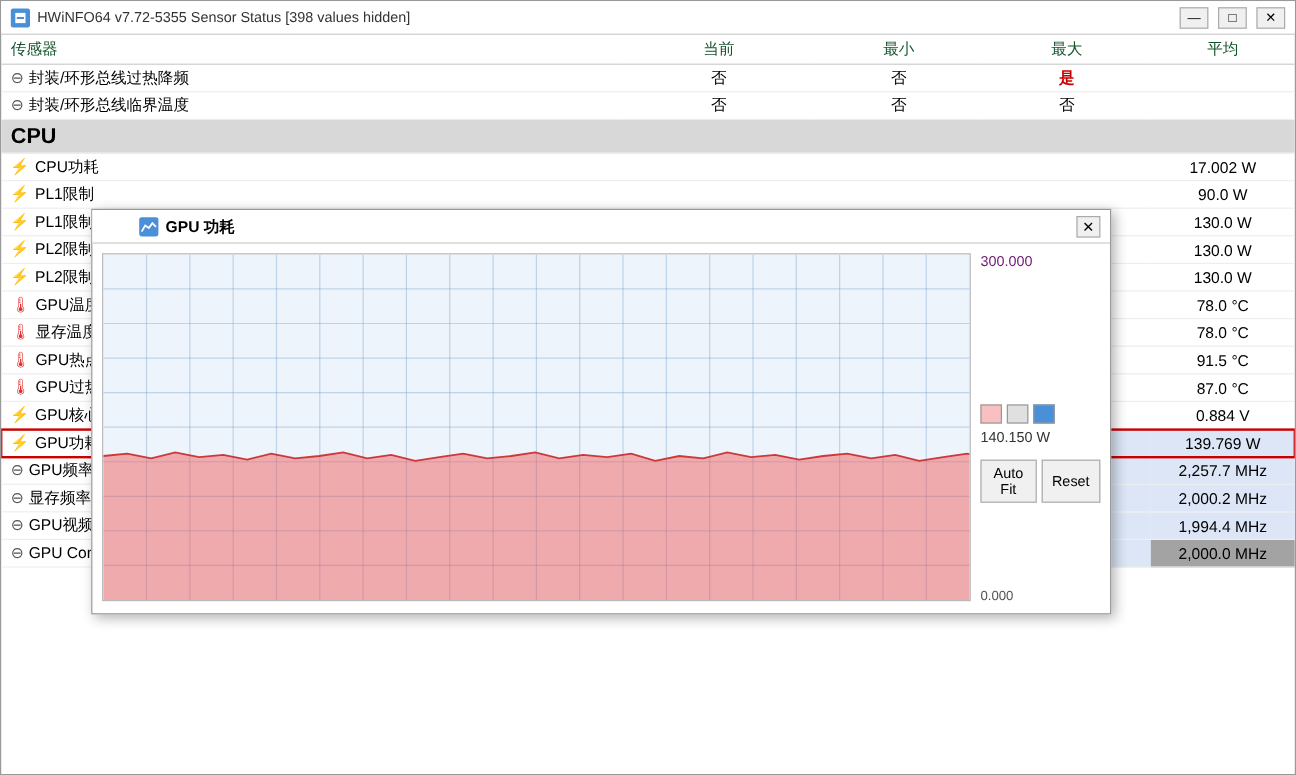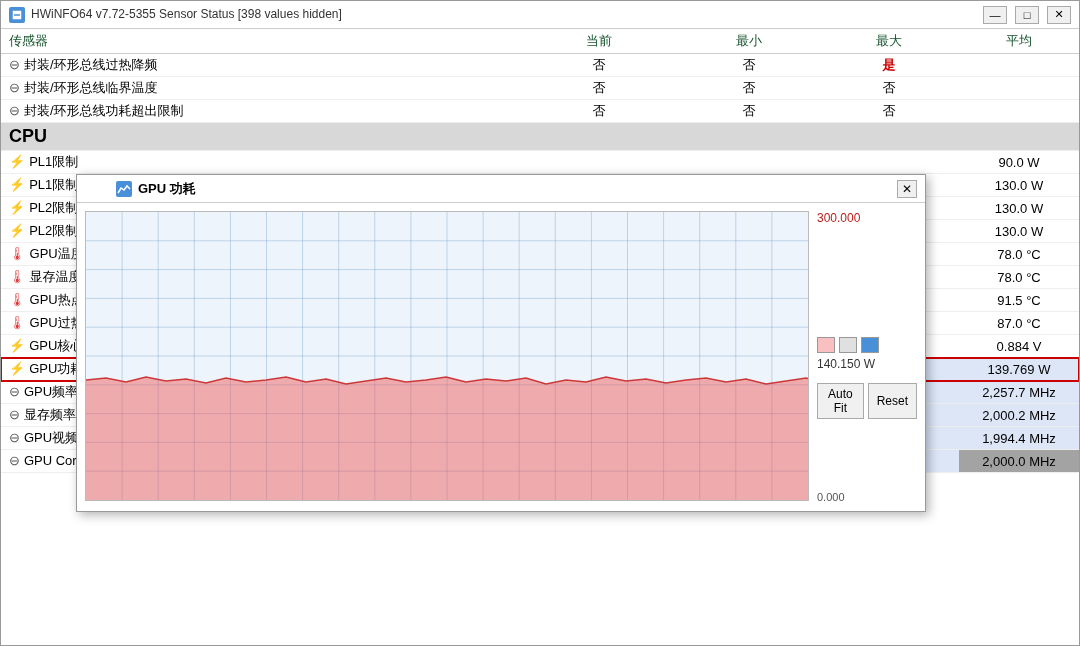--- a/index.html
+++ b/index.html
@@ -178,21 +178,21 @@
       width: 100px;
       display: flex;
       flex-direction: column;
       align-items: flex-start;
       gap: 4px;
       font-size: 12px;
     }
 
     .ctrl-label {
       font-size: 12px;
-      color: #b91c1c;
+      color: #701a75;
     }
 
     .color-boxes {
       display: flex;
       gap: 4px;
       margin-top: 4px;
     }
 
     .color-box {
       width: 18px;
@@ -276,29 +276,29 @@
             <td><span style="color:#cc0000;font-weight:bold;">是</span></td>
             <td></td>
           </tr>
           <tr>
             <td><span style="color:#555;margin-right:4px;">⊖</span>封装/环形总线临界温度</td>
             <td>否</td>
             <td>否</td>
             <td>否</td>
             <td></td>
           </tr>
-          <tr>
-            <td><span style="color:#555;margin-right:4px;">⊖</span>封装/环形总线功耗超出限制</td>
-            <td>否</td>
-            <td>否</td>
-            <td>否</td>
-            <td></td>
-          </tr>
           <tr style="background: rgb(216, 216, 216); font-weight: bold;">
             <td colspan="5" style="padding: 3px 8px; font-size: 18px;">CPU</td>
+          </tr>
+          <tr>
+            <td><span style="color:#e8a000;margin-right:4px;">⚡</span>CPU功耗</td>
+            <td></td>
+            <td></td>
+            <td></td>
+            <td>17.002 W</td>
           </tr>
           <tr>
             <td><span style="color:#e8a000;margin-right:4px;">⚡</span>PL1限制</td>
             <td></td>
             <td></td>
             <td></td>
             <td>90.0 W</td>
           </tr>
           <tr>
             <td><span style="color:#e8a000;margin-right:4px;">⚡</span>PL1限制2</td>

